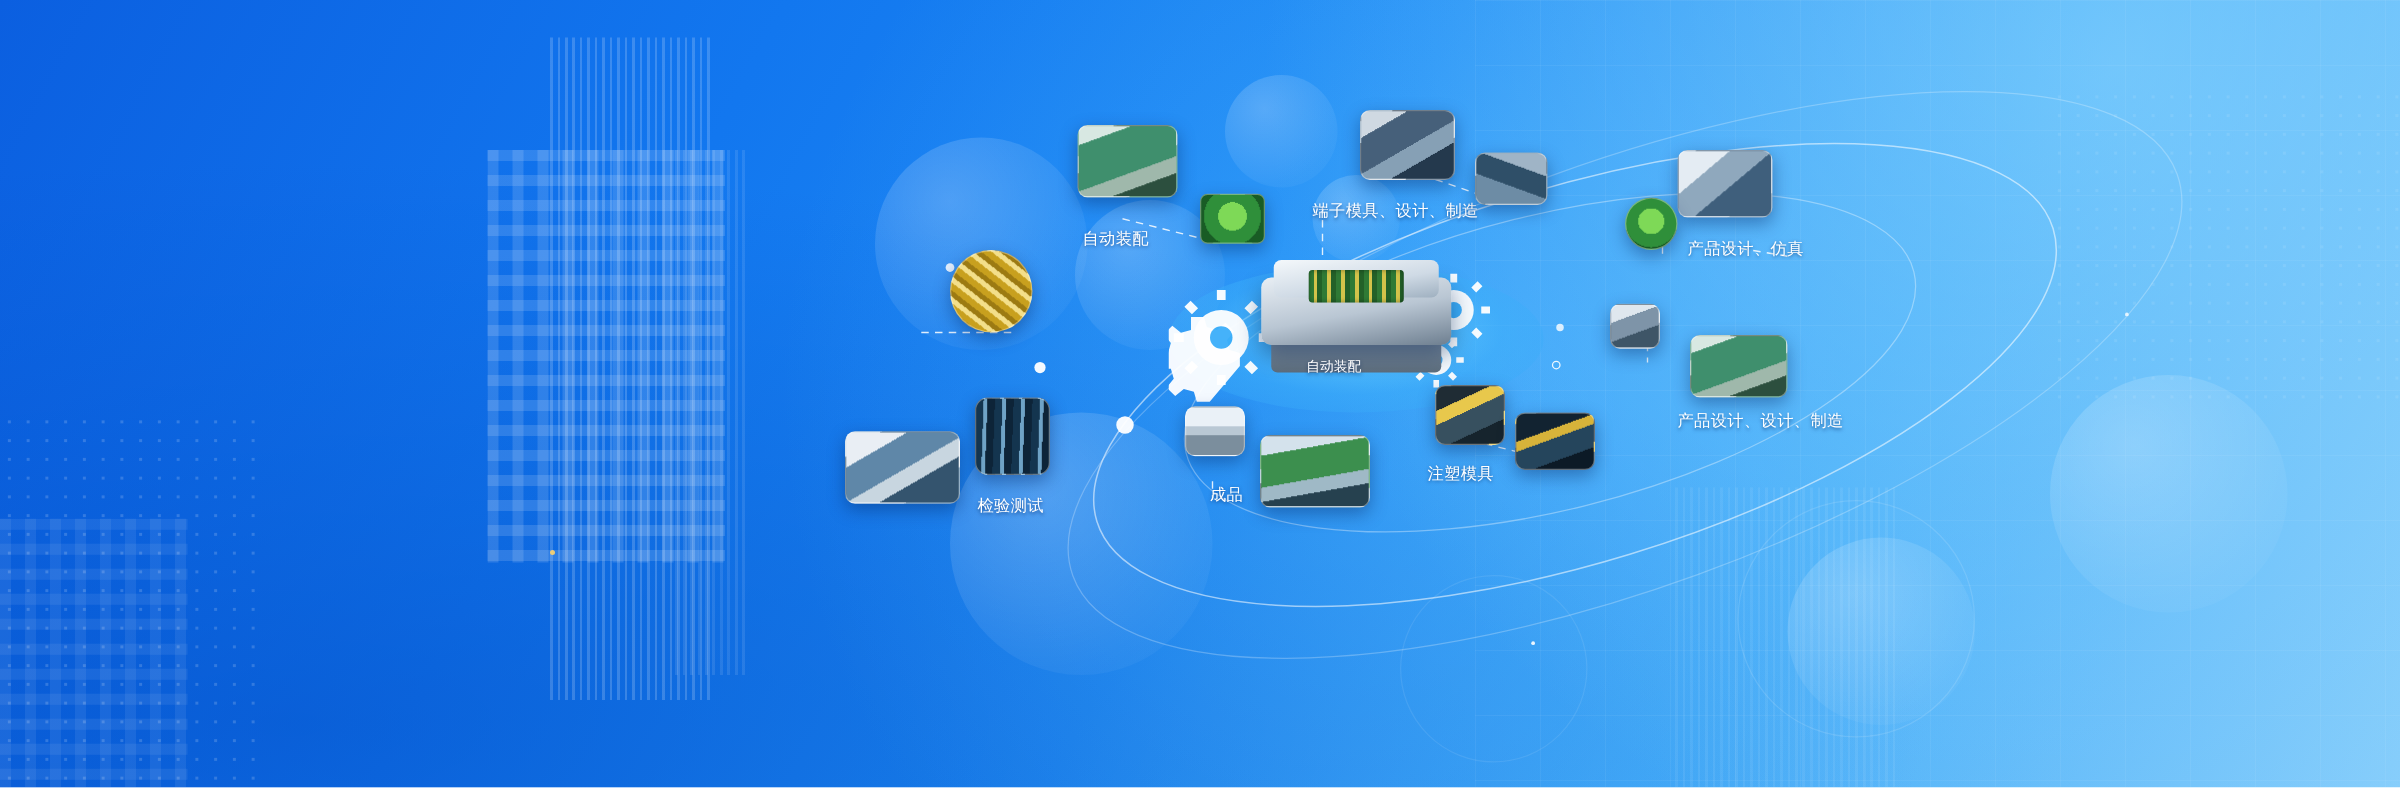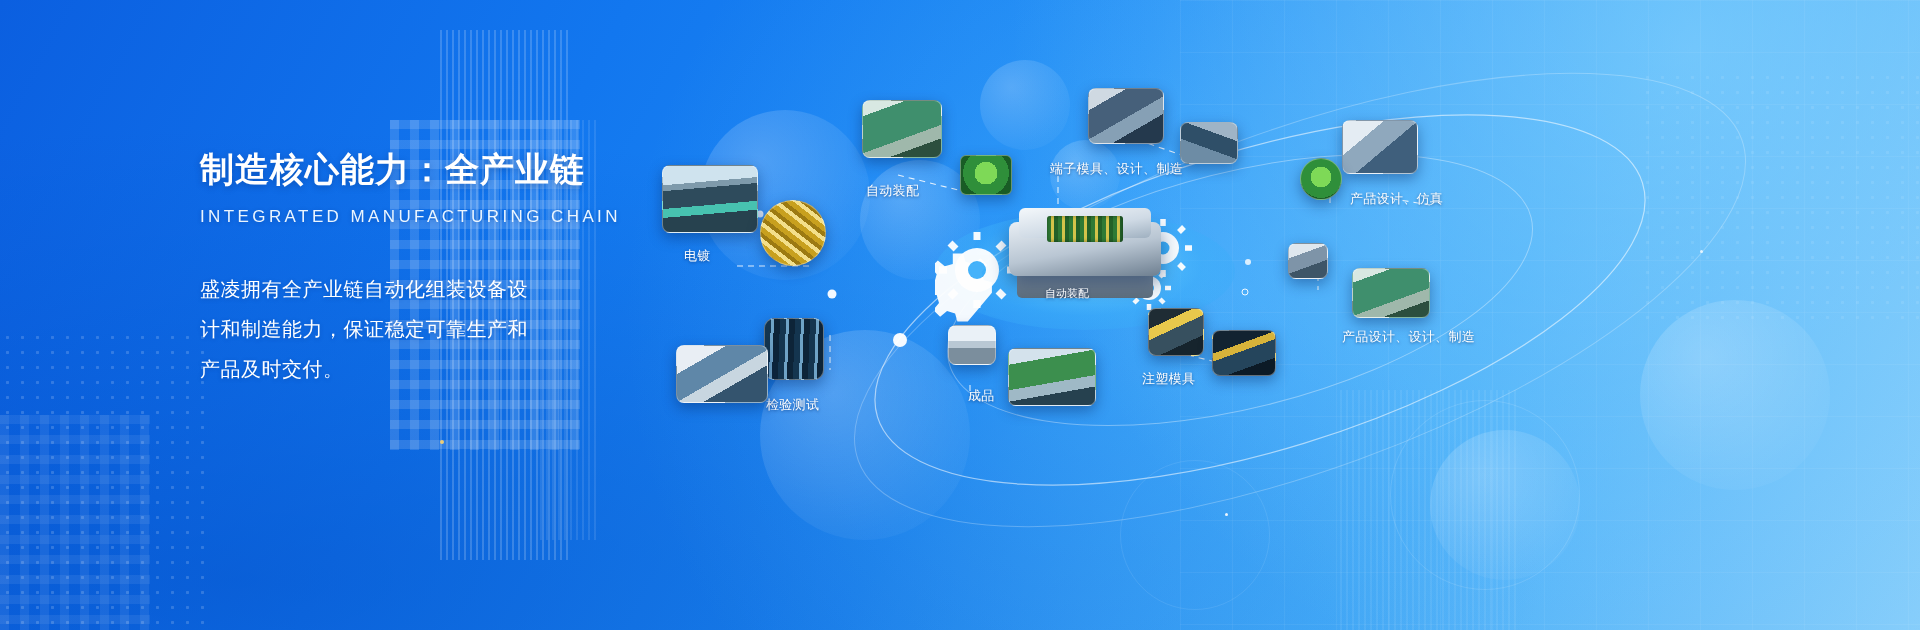--- a/index.html
+++ b/index.html
@@ -200,29 +200,20 @@
   <div class="bubble" style="left:760px;top:330px;width:210px;height:210px;"></div>
   <div class="bubble" style="left:1430px;top:430px;width:150px;height:150px;"></div>
   <div class="bubble" style="left:1640px;top:300px;width:190px;height:190px;"></div>
   <div class="ringline" style="left:1390px;top:400px;width:190px;height:190px;opacity:.28;"></div>
   <div class="ringline" style="left:1120px;top:460px;width:150px;height:150px;opacity:.20;"></div>
 
   <div class="spark" style="left:1225px;top:513px;width:3px;height:3px;opacity:.9;"></div>
   <div class="spark" style="left:1700px;top:250px;width:3px;height:3px;opacity:.8;"></div>
   <div class="spark" style="left:440px;top:440px;width:4px;height:4px;background:#ffd36a;opacity:.9;"></div>
 
-  <div id="copy">
-    <div id="headline">制造核心能力：全产业链</div>
-    <div id="subhead">INTEGRATED MANUFACTURING CHAIN</div>
-    <div id="paragraph">
-      <div>盛凌拥有全产业链自动化组装设备设</div>
-      <div>计和制造能力，保证稳定可靠生产和</div>
-      <div>产品及时交付。</div>
-    </div>
-  </div>
 
   <div id="diagram">
 
     <svg id="orbit-svg" viewBox="0 0 1280 630">
 
       <ellipse cx="620" cy="300" rx="400" ry="150" fill="none" stroke="rgba(255,255,255,0.55)" stroke-width="1.2" transform="rotate(-17 620 300)"></ellipse>
       <ellipse cx="600" cy="290" rx="300" ry="118" fill="none" stroke="rgba(255,255,255,0.35)" stroke-width="1" transform="rotate(-14 600 290)"></ellipse>
       <ellipse cx="660" cy="300" rx="470" ry="170" fill="none" stroke="rgba(255,255,255,0.25)" stroke-width="1" transform="rotate(-20 660 300)"></ellipse>
 
       <g stroke="#ffffff" stroke-width="1.1" stroke-dasharray="6 5" opacity="0.85" fill="none">
@@ -275,24 +266,20 @@
         </g>
       </svg>
 
       <div class="machine-base" style="left:82px;top:78px;width:136px;height:30px;"></div>
       <div class="machine-body" style="left:74px;top:32px;width:152px;height:54px;"></div>
       <div class="machine-top" style="left:84px;top:18px;width:132px;height:30px;"></div>
       <div style="position:absolute;left:112px;top:26px;width:76px;height:26px;border-radius:3px;background:repeating-linear-gradient(90deg,#2f7a35 0 4px,#d3c34a 4px 7px,#236128 7px 11px);box-shadow:inset 0 0 4px rgba(0,0,0,.4);"></div>
       <div class="center-label" style="left:110px;top:96px;">自动装配</div>
     </div>
 
-    <div class="node" style="left:22px;top:165px;">
-      <div class="thumb px-plating" style="width:96px;height:68px;"></div>
-      <div class="node-label" style="left:22px;top:82px;">电镀</div>
-    </div>
 
     <div class="node" style="left:120px;top:200px;">
       <div class="thumb round px-gold" style="width:66px;height:66px;"></div>
     </div>
 
     <div class="node" style="left:222px;top:100px;">
       <div class="thumb px-stamp" style="width:80px;height:58px;"></div>
       <div class="node-label" style="left:4px;top:82px;">自动装配</div>
     </div>
 
@@ -338,21 +325,21 @@
 
     <div class="node" style="left:308px;top:325px;">
       <div class="thumb px-prod" style="width:48px;height:40px;"></div>
       <div class="node-label" style="left:20px;top:62px;">成品</div>
     </div>
 
     <div class="node" style="left:368px;top:348px;">
       <div class="thumb px-line" style="width:88px;height:58px;"></div>
     </div>
 
-    <div class="node" style="left:124px;top:318px;">
+    <div class="node" style="left:140px;top:318px;">
       <div class="thumb px-test" style="width:60px;height:62px;border-radius:10px;"></div>
       <div class="node-label" style="left:2px;top:78px;">检验测试</div>
     </div>
 
     <div class="node" style="left:36px;top:345px;">
       <div class="thumb px-inspect" style="width:92px;height:58px;"></div>
     </div>
 
   </div>
 </div>

